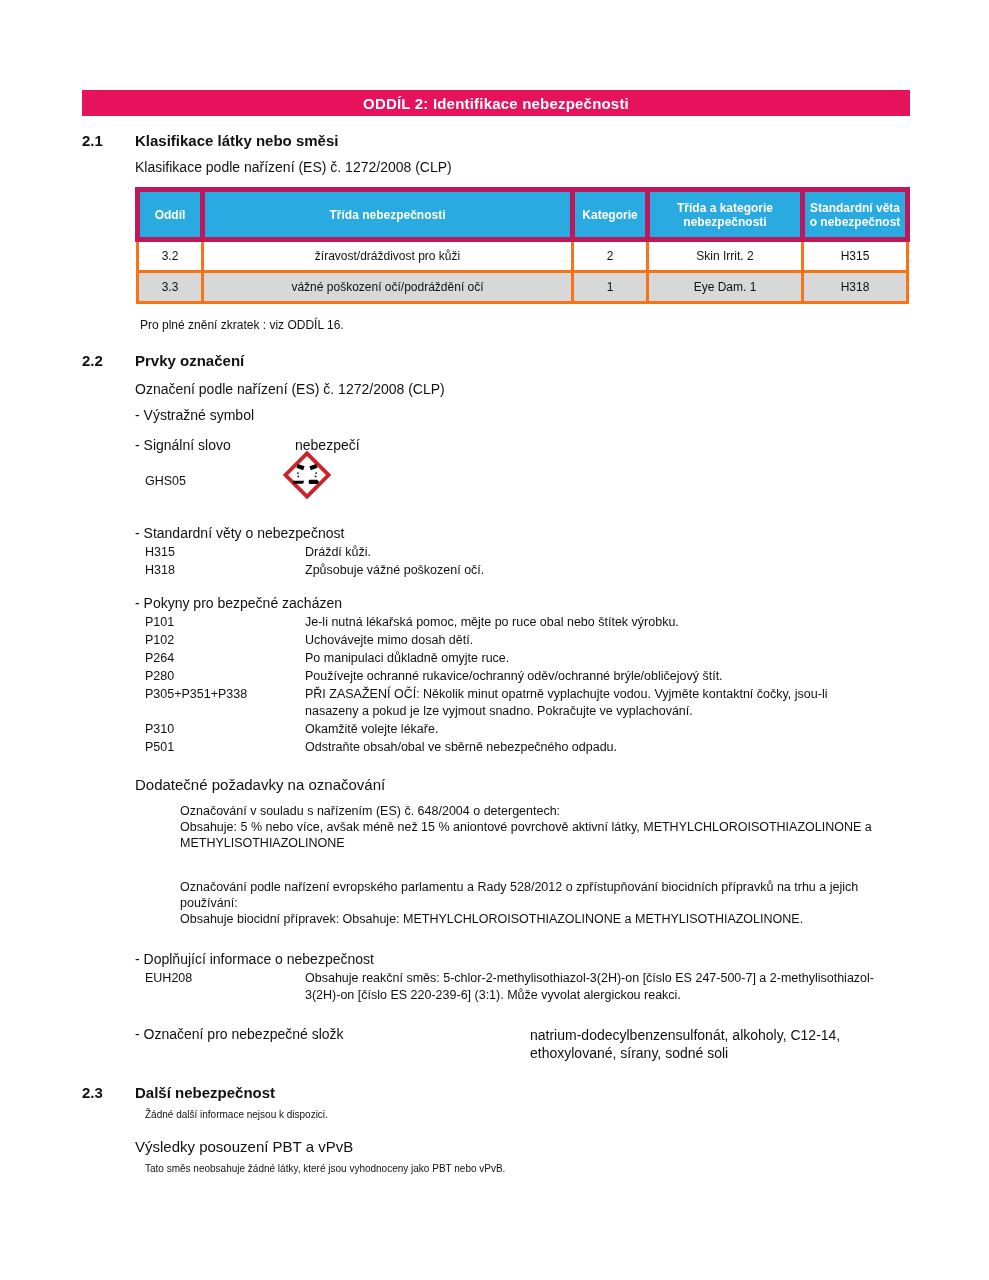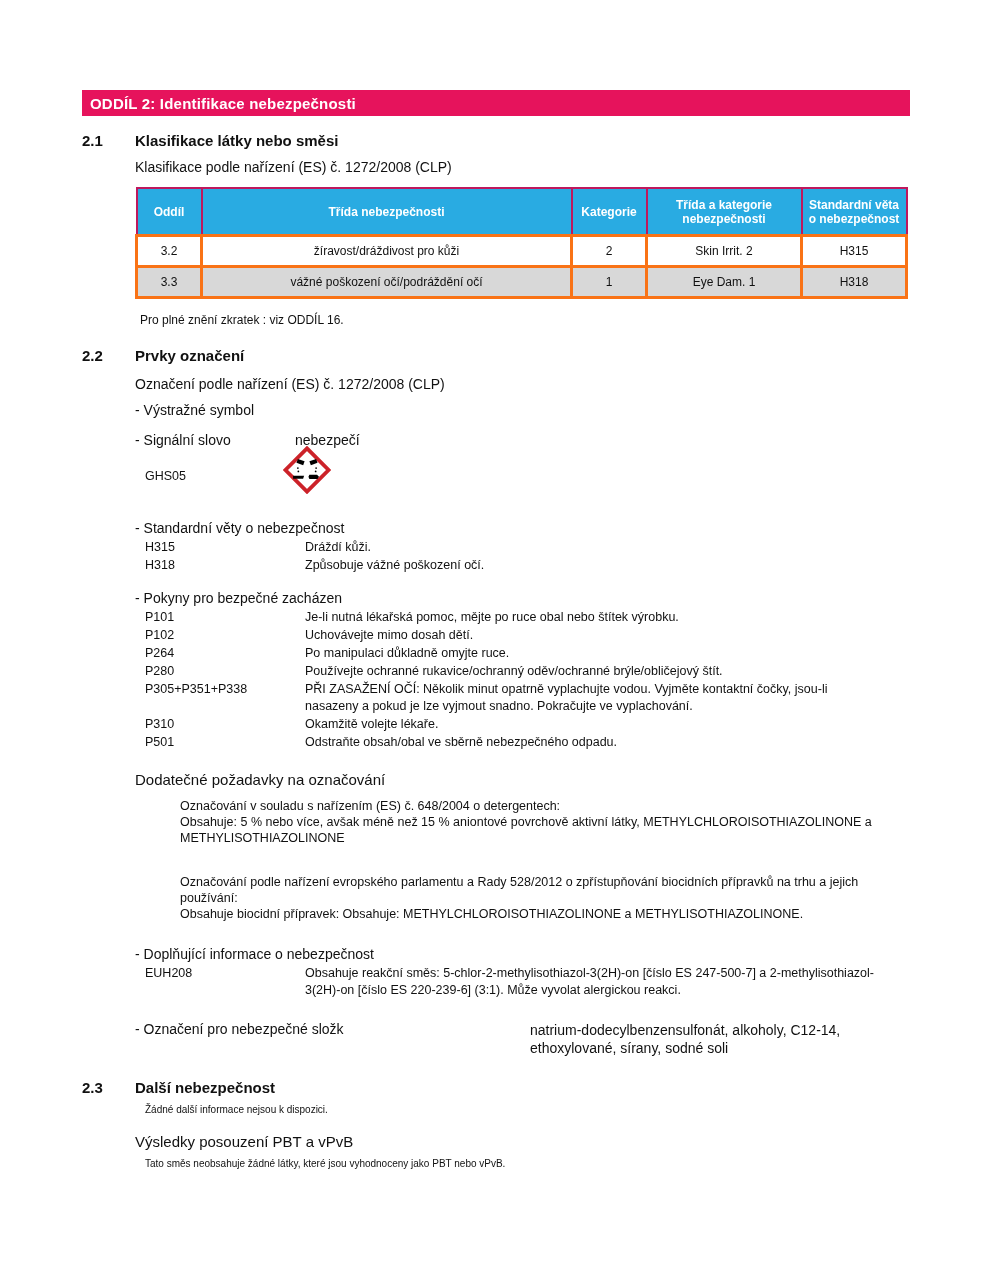--- a/index.html
+++ b/index.html
@@ -1,31 +1,31 @@
 <!DOCTYPE html>
 <html lang="cs"><head>
 <meta charset="utf-8">
 <style>
   html,body{margin:0;padding:0;background:#fff;}
   body{font-family:"Liberation Sans","DejaVu Sans",sans-serif;color:#111;}
   .page{position:relative;width:989px;height:1280px;background:#fff;overflow:hidden;box-sizing:border-box;
         padding:90px 79px 0 82px;}
   
   .section-bar{background:#E6135C;color:#fff;font-weight:bold;font-size:15px;
-               padding:5px 8px 4px 8px;letter-spacing:.2px;}
+               padding:5px 8px 4px 8px;letter-spacing:.2px;text-align:center;}
   
   .num-row{display:flex;margin-top:16px;}
   .num-row .num{width:53px;font-weight:bold;font-size:15px;flex:0 0 53px;}
   .num-row .ttl{font-weight:bold;font-size:15px;}
   .subtitle{margin:10px 0 0 53px;font-size:14px;}
   
   table.cls{border-collapse:collapse;margin:12px 0 0 53px;width:770px;table-layout:fixed;
             border:1px solid #000;border-bottom-width:2px;}
   table.cls th{background:#29ABE2;color:#fff;font-size:12px;font-weight:bold;
-               border:2px solid #be185d;padding:4px 3px;height:37px;vertical-align:middle;text-align:center;}
+               border:5px solid #be185d;padding:4px 3px;height:37px;vertical-align:middle;text-align:center;}
   table.cls td{border:3px solid #f97316;font-size:12px;text-align:center;padding:4px 3px;height:20px;vertical-align:middle;}
   table.cls tr.alt td{background:#D8D8D8;}
   .footnote{margin:14px 0 0 58px;font-size:12px;}
   
   .dash-row{display:flex;margin:14px 0 0 53px;font-size:14px;}
   .dash-row .lbl{flex:0 0 160px;}
   .ghs-row{display:flex;align-items:center;margin:4px 0 0 63px;}
   .ghs-code{font-size:12.5px;padding-top:2px;}
   .ghs-pict{margin:-6px 0 0 97px;}
   .stm-label{margin:22px 0 0 53px;font-size:14px;}

